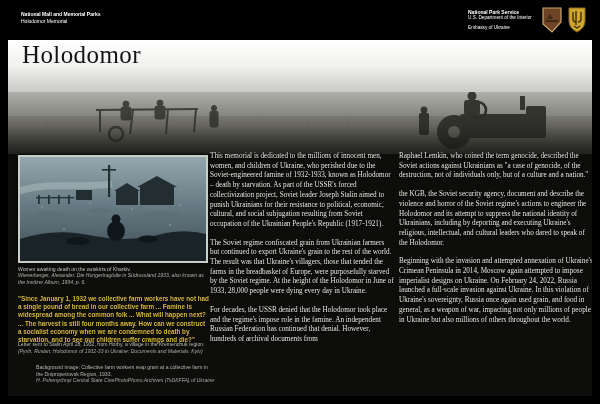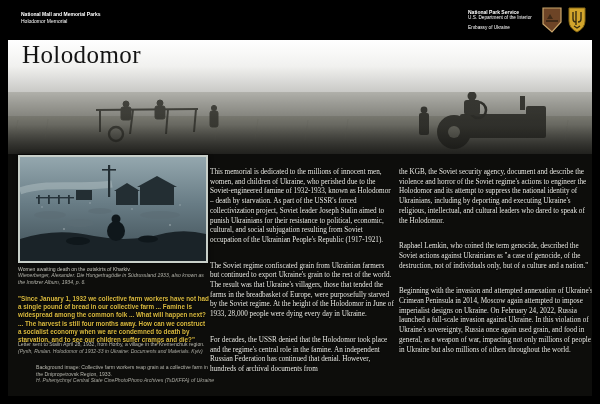--- a/index.html
+++ b/index.html
@@ -62,21 +62,21 @@
   }
   .quotesrc .cit{font-style:italic;color:#aaaaa2;}
   .bgcredit{
     position:absolute;left:28px;top:272px;width:180px;color:#b9b9b0;
     font-family:"Liberation Sans",sans-serif;font-size:5.1px;line-height:6.6px;
   }
   .bgcredit .arch{font-style:italic;color:#a8a8a0;}
   
   .col{position:absolute;top:60px;color:#e7e7e1;font-size:7.2px;line-height:9.7px;
     text-shadow:0 1px 1px rgba(0,0,0,.85);}
-  .col p{margin:16px 0 9px 0;}
+  .col p{margin:0 0 9px 0;}
   .col-c{left:202px;width:184px;}
   .col-r{left:391px;width:195px;}
 </style>
 </head>
 <body>
 
 <div id="panel">
 
   <div class="hdr">
     <div class="hdr-left">
@@ -224,23 +224,23 @@
     </div>
 
     <div class="bgcredit">
       <div>Background image: Collective farm workers reap grain at a collective farm in the Dnipropetrovsk Region, 1933.</div>
       <div class="arch">H. Pshenychnyi Central State CinePhotoPhono Archives (TsDKFFA) of Ukraine</div>
     </div>
 
     <div class="col col-c">
       <p>This memorial is dedicated to the millions of innocent men, women, and children of Ukraine, who perished due to the Soviet-engineered famine of 1932-1933, known as Holodomor – death by starvation. As part of the USSR's forced collectivization project, Soviet leader Joseph Stalin aimed to punish Ukrainians for their resistance to political, economic, cultural, and social subjugation resulting from Soviet occupation of the Ukrainian People's Republic (1917-1921).</p>
       <p>The Soviet regime confiscated grain from Ukrainian farmers but continued to export Ukraine's grain to the rest of the world. The result was that Ukraine's villagers, those that tended the farms in the breadbasket of Europe, were purposefully starved by the Soviet regime. At the height of the Holodomor in June of 1933, 28,000 people were dying every day in Ukraine.</p>
-      <p>For decades, the USSR denied that the Holodomor took place and the regime's central role in the famine. An independent Russian Federation has continued that denial. However, hundreds of archival documents from</p>
+      <p>For decades, the USSR denied that the Holodomor took place and the regime's impose role in the famine. An independent Russian Federation has continued that denial. However, hundreds of archival documents from</p>
     </div>
 
     <div class="col col-r">
+      <p>Raphael Lemkin, who coined the term genocide, described the Soviet actions against Ukrainians as "a case of genocide, of the destruction, not of individuals only, but of a culture and a nation."</p>
       <p>the KGB, the Soviet security agency, document and describe the violence and horror of the Soviet regime's actions to engineer the Holodomor and its attempt to suppress the national identity of Ukrainians, including by deporting and executing Ukraine's religious, intellectual, and cultural leaders who dared to speak of the Holodomor.</p>
-      <p>Raphael Lemkin, who coined the term genocide, described the Soviet actions against Ukrainians as "a case of genocide, of the destruction, not of individuals only, but of a culture and a nation."</p>
       <p>Beginning with the invasion and attempted annexation of Ukraine's Crimean Peninsula in 2014, Moscow again attempted to impose imperialist designs on Ukraine. On February 24, 2022, Russia launched a full-scale invasion against Ukraine.  In this violation of Ukraine's sovereignty, Russia once again used grain, and food in general, as a weapon of war, impacting not only millions of people in Ukraine but also millions of others throughout the world.</p>
     </div>
 
   </div>
 </div>
 
 </body></html>

